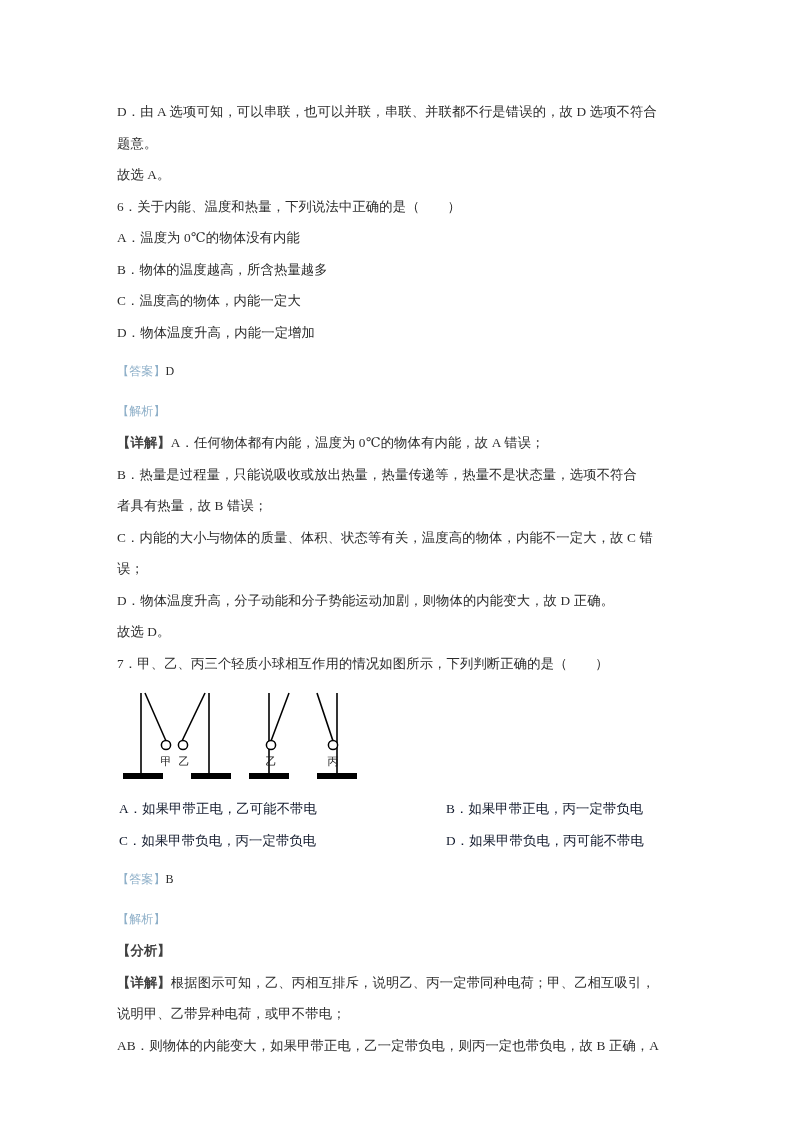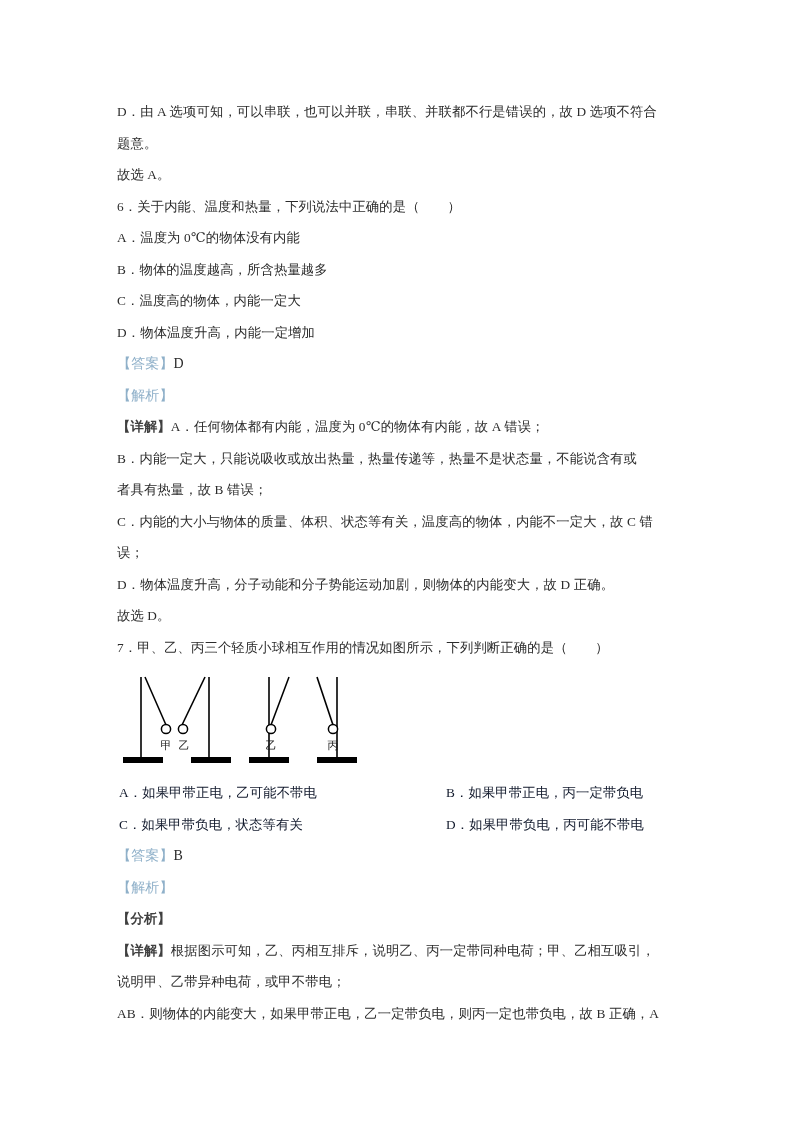--- a/index.html
+++ b/index.html
@@ -33,23 +33,24 @@
     font-size: 13.3px;
     line-height: 31.5px;
     color: #2b2b2b;
     white-space: pre-wrap;
     letter-spacing: 0.15px;
   }
 
   
   .tag-blue {
     color: #8fb0c9;
-    font-size: 14px;
+    font-size: 12px;
     line-height: 31.5px;
     letter-spacing: 0.15px;
+    margin-top: 8px;
   }
   .tag-blue .after {
     color: #2b2b2b;
   }
   
   .tag-bold {
     font-weight: bold;
     color: #404040;
   }
 
@@ -102,21 +103,21 @@
     <div class="line">6．关于内能、温度和热量，下列说法中正确的是（        ）</div>
     <div class="line">A．温度为 0℃的物体没有内能</div>
     <div class="line">B．物体的温度越高，所含热量越多</div>
     <div class="line">C．温度高的物体，内能一定大</div>
     <div class="line">D．物体温度升高，内能一定增加</div>
 
     <div class="tag-blue"><span>【答案】</span><span class="after">D</span></div>
     <div class="tag-blue">【解析】</div>
 
     <div class="line"><span class="tag-bold">【详解】</span><span>A．任何物体都有内能，温度为 0℃的物体有内能，故 A 错误；</span></div>
-    <div class="line">B．内能一定大，只能说吸收或放出热量，热量传递等，热量不是状态量，不能说含有或</div>
+    <div class="line">B．热量是过程量，只能说吸收或放出热量，热量传递等，热量不是状态量，选项不符合</div>
     <div class="line">者具有热量，故 B 错误；</div>
     <div class="line">C．内能的大小与物体的质量、体积、状态等有关，温度高的物体，内能不一定大，故 C 错</div>
     <div class="line">误；</div>
     <div class="line">D．物体温度升高，分子动能和分子势能运动加剧，则物体的内能变大，故 D 正确。</div>
     <div class="line">故选 D。</div>
 
     <div class="line">7．甲、乙、丙三个轻质小球相互作用的情况如图所示，下列判断正确的是（        ）</div>
 
     <div class="figure">
       <svg width="260" height="100" viewBox="0 0 260 100">
@@ -158,21 +159,21 @@
         <text class="fig-label" x="152" y="78" text-anchor="middle">乙</text>
         <text class="fig-label" x="214" y="78" text-anchor="middle">丙</text>
       </svg>
     </div>
 
     <div class="opt-row">
       <div class="opt-col">A．如果甲带正电，乙可能不带电</div>
       <div class="opt-col second">B．如果甲带正电，丙一定带负电</div>
     </div>
     <div class="opt-row">
-      <div class="opt-col">C．如果甲带负电，状态等有关</div>
+      <div class="opt-col">C．如果甲带负电，丙一定带负电</div>
       <div class="opt-col second">D．如果甲带负电，丙可能不带电</div>
     </div>
 
     <div class="tag-blue"><span>【答案】</span><span class="after">B</span></div>
     <div class="tag-blue">【解析】</div>
     <div class="line tag-bold">【分析】</div>
 
     <div class="line"><span class="tag-bold">【详解】</span><span>根据图示可知，乙、丙相互排斥，说明乙、丙一定带同种电荷；甲、乙相互吸引，</span></div>
     <div class="line">说明甲、乙带异种电荷，或甲不带电；</div>
     <div class="line">AB．则物体的内能变大，如果甲带正电，乙一定带负电，则丙一定也带负电，故 B 正确，A</div>

